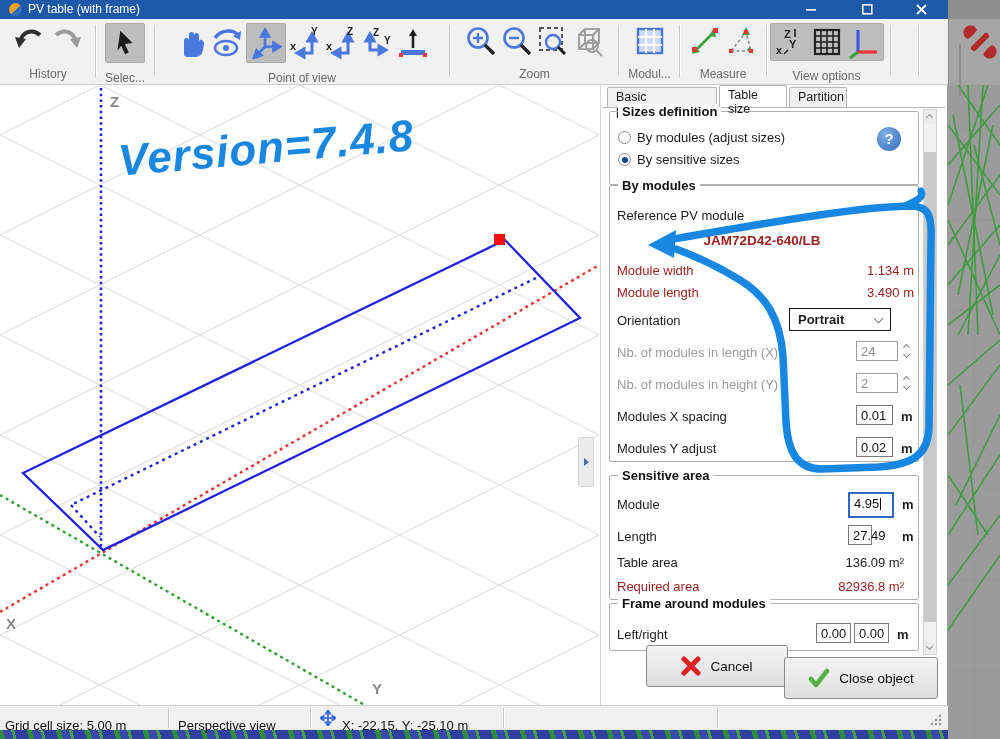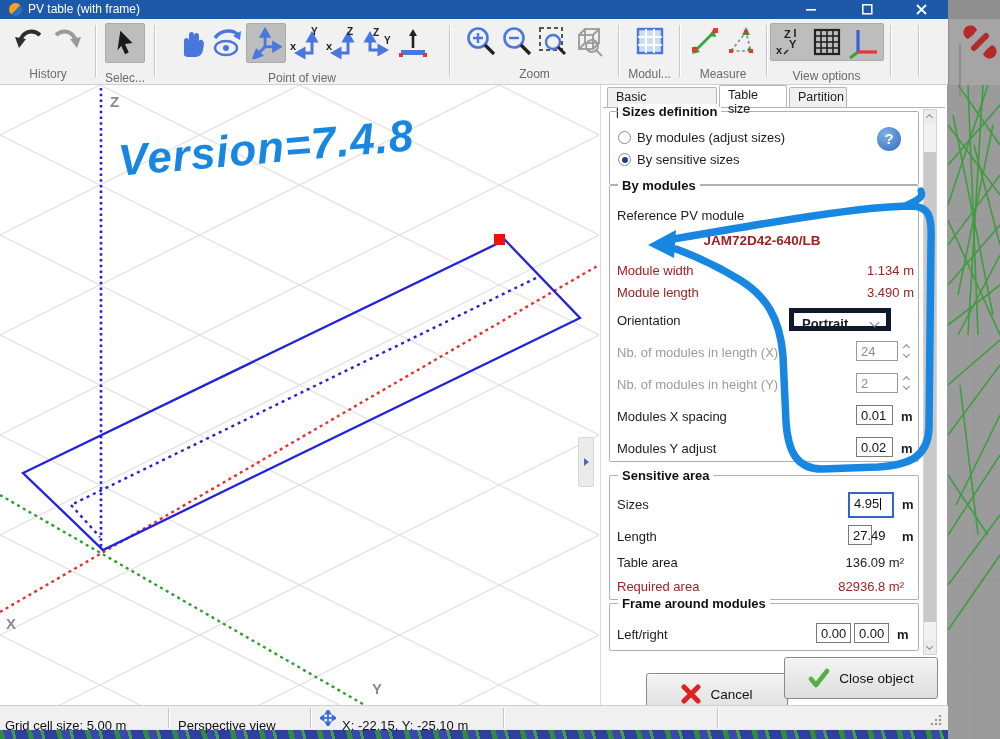--- a/index.html
+++ b/index.html
@@ -51,21 +51,21 @@
   .field { position:absolute; height:20px; background:#fff; border:1px solid #7a7a7a; font-size:13px;
     padding:2px 0 0 4px; color:#111; }
   .field.dis { color:#8c8c8c; border-color:#9a9a9a; }
   .field.focus { border:2px solid #2e66c9; height:26px; }
   .caret { display:inline-block; width:1px; height:12px; background:#000; vertical-align:-2px; margin-left:1px; }
   .unit { position:absolute; font-weight:bold; }
   .spin { position:absolute; width:13px; height:20px; }
   .chev { position:absolute; left:3px; width:5px; height:5px; border-right:1.6px solid #888; border-bottom:1.6px solid #888; }
   .chev.up { transform:rotate(-135deg); top:4px; }
   .chev.dn { transform:rotate(45deg); top:11px; }
-  .select { position:absolute; background:#fff; border:5px solid #0f172a; font-weight:bold; padding:3px 0 0 8px; font-size:13px; }
+  .select { position:absolute; background:#fff; border:1px solid #0f172a; font-weight:bold; padding:3px 0 0 8px; font-size:13px; }
   .select .chevd { position:absolute; right:8px; top:6px; width:7px; height:7px; border-right:1.8px solid #777; border-bottom:1.8px solid #777; transform:rotate(45deg); }
   .radio { position:absolute; width:13px; height:13px; border:1px solid #8a8a8a; border-radius:50%; background:#fff; }
   .radio.sel::after { content:""; position:absolute; left:2.5px; top:2.5px; width:6px; height:6px; border-radius:50%; background:#17408f; }
   .helpicon { position:absolute; width:24px; height:24px; border-radius:50%;
     background:radial-gradient(circle at 35% 30%, #7fb0e4, #2f6cc0); color:#fff; font-weight:bold;
     font-size:15px; text-align:center; line-height:24px; }
   .btn { position:absolute; height:42px; background:linear-gradient(#f4f4f4,#dedede); border:1px solid #8a8a8a;
     border-radius:3px; display:flex; align-items:center; justify-content:center; gap:9px; font-size:13.5px; color:#111;
     box-shadow:inset 0 1px 0 #fff; }
   .sbar { position:absolute; left:322px; top:24px; width:14px; height:546px; background:#f1f1f1; border:1px solid #d5d5d5; }
@@ -496,21 +496,21 @@
   <span class="lbl" style="top:324px">Modules X spacing</span>
   <div class="field" style="left:255px;top:320px;width:37px">0.01</div>
   <span class="unit" style="left:300px;top:324px">m</span>
   <span class="lbl" style="top:356px">Modules Y adjust</span>
   <div class="field" style="left:255px;top:352px;width:37px">0.02</div>
   <span class="unit" style="left:300px;top:356px">m</span>
 
   <div class="group" style="top:390px;height:125px">
     <span class="legend">Sensitive area</span>
   </div>
-  <span class="lbl" style="top:412px">Sizes</span>
+  <span class="lbl" style="top:412px">Module</span>
   <div class="field focus" style="left:247px;top:407px;width:46px">
     <span>4.95</span><span class="caret"></span>
   </div>
   <span class="unit" style="left:301px;top:412px">m</span>
   <span class="lbl" style="top:444px">Length</span>
   <div class="field" style="left:247px;top:440px;width:24px">27.49</div>
   <span class="unit" style="left:301px;top:444px">m</span>
   <span class="lbl" style="top:470px">Table area</span>
   <span class="val" style="right:43px;top:470px">136.09 m²</span>
   <span class="lbl maroon" style="top:494px">Required area</span>
@@ -527,21 +527,21 @@
   <div class="sbar">
     <div class="btnbox" style="top:0">
         <span class="schev" style="top:5px;transform:rotate(-135deg)"></span>
       </div>
     <div class="thumb"></div>
     <div class="btnbox" style="bottom:0">
         <span class="schev" style="top:4px;transform:rotate(45deg)"></span>
       </div>
   </div>
 
-  <div class="btn" style="left:45px;top:588px;width:142px">
+  <div class="btn" style="left:45px;top:560px;width:142px">
     <span class="icon34" style="width:20px;height:20px">
       <svg width="20" height="20" viewBox="0 0 20 20">
           <path d="M3 3 L17 17 M17 3 L3 17" stroke="#d22" stroke-width="5" stroke-linecap="round"></path>
         </svg>
     </span>
     <span>Cancel</span>
   </div>
   <div class="btn" style="left:183px;top:572px;width:154px">
     <span class="icon34" style="width:22px;height:20px">
       <svg width="22" height="20" viewBox="0 0 22 20">

